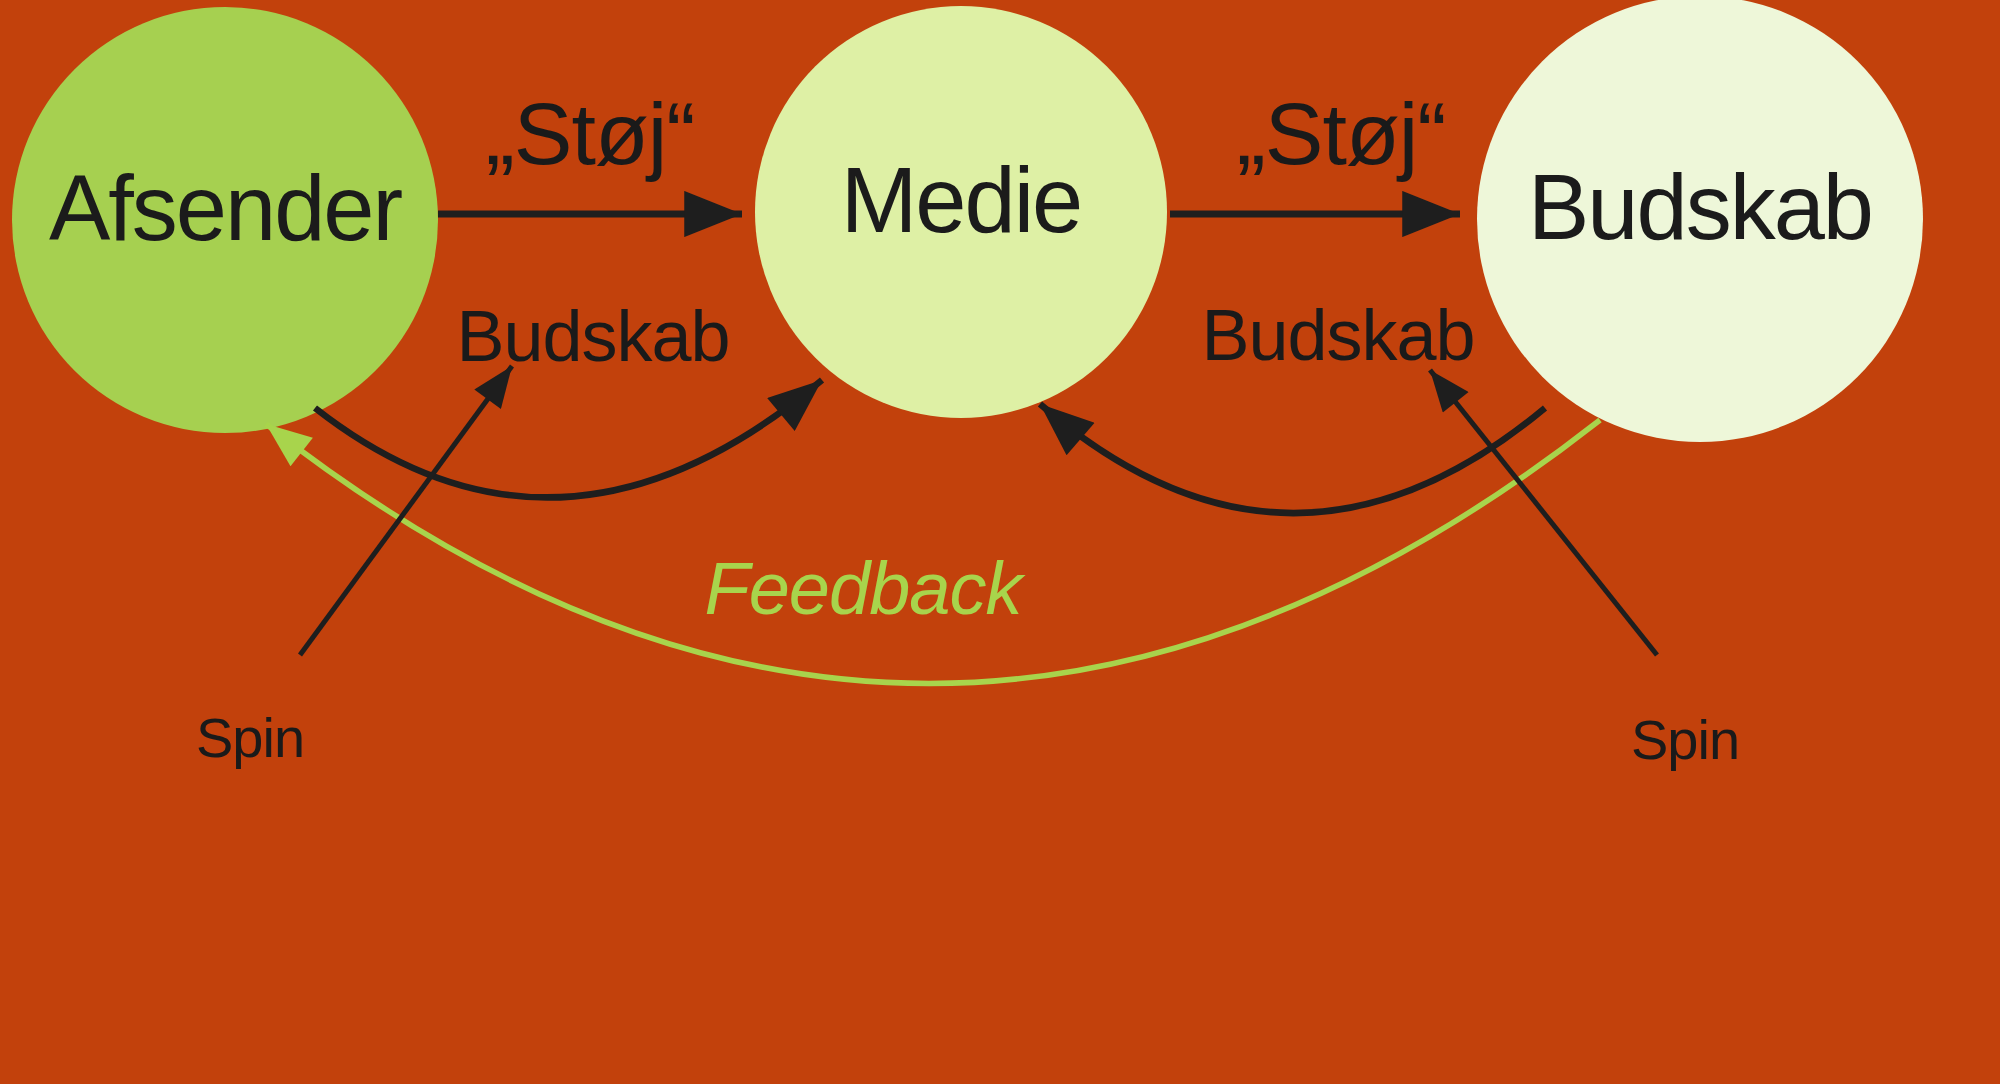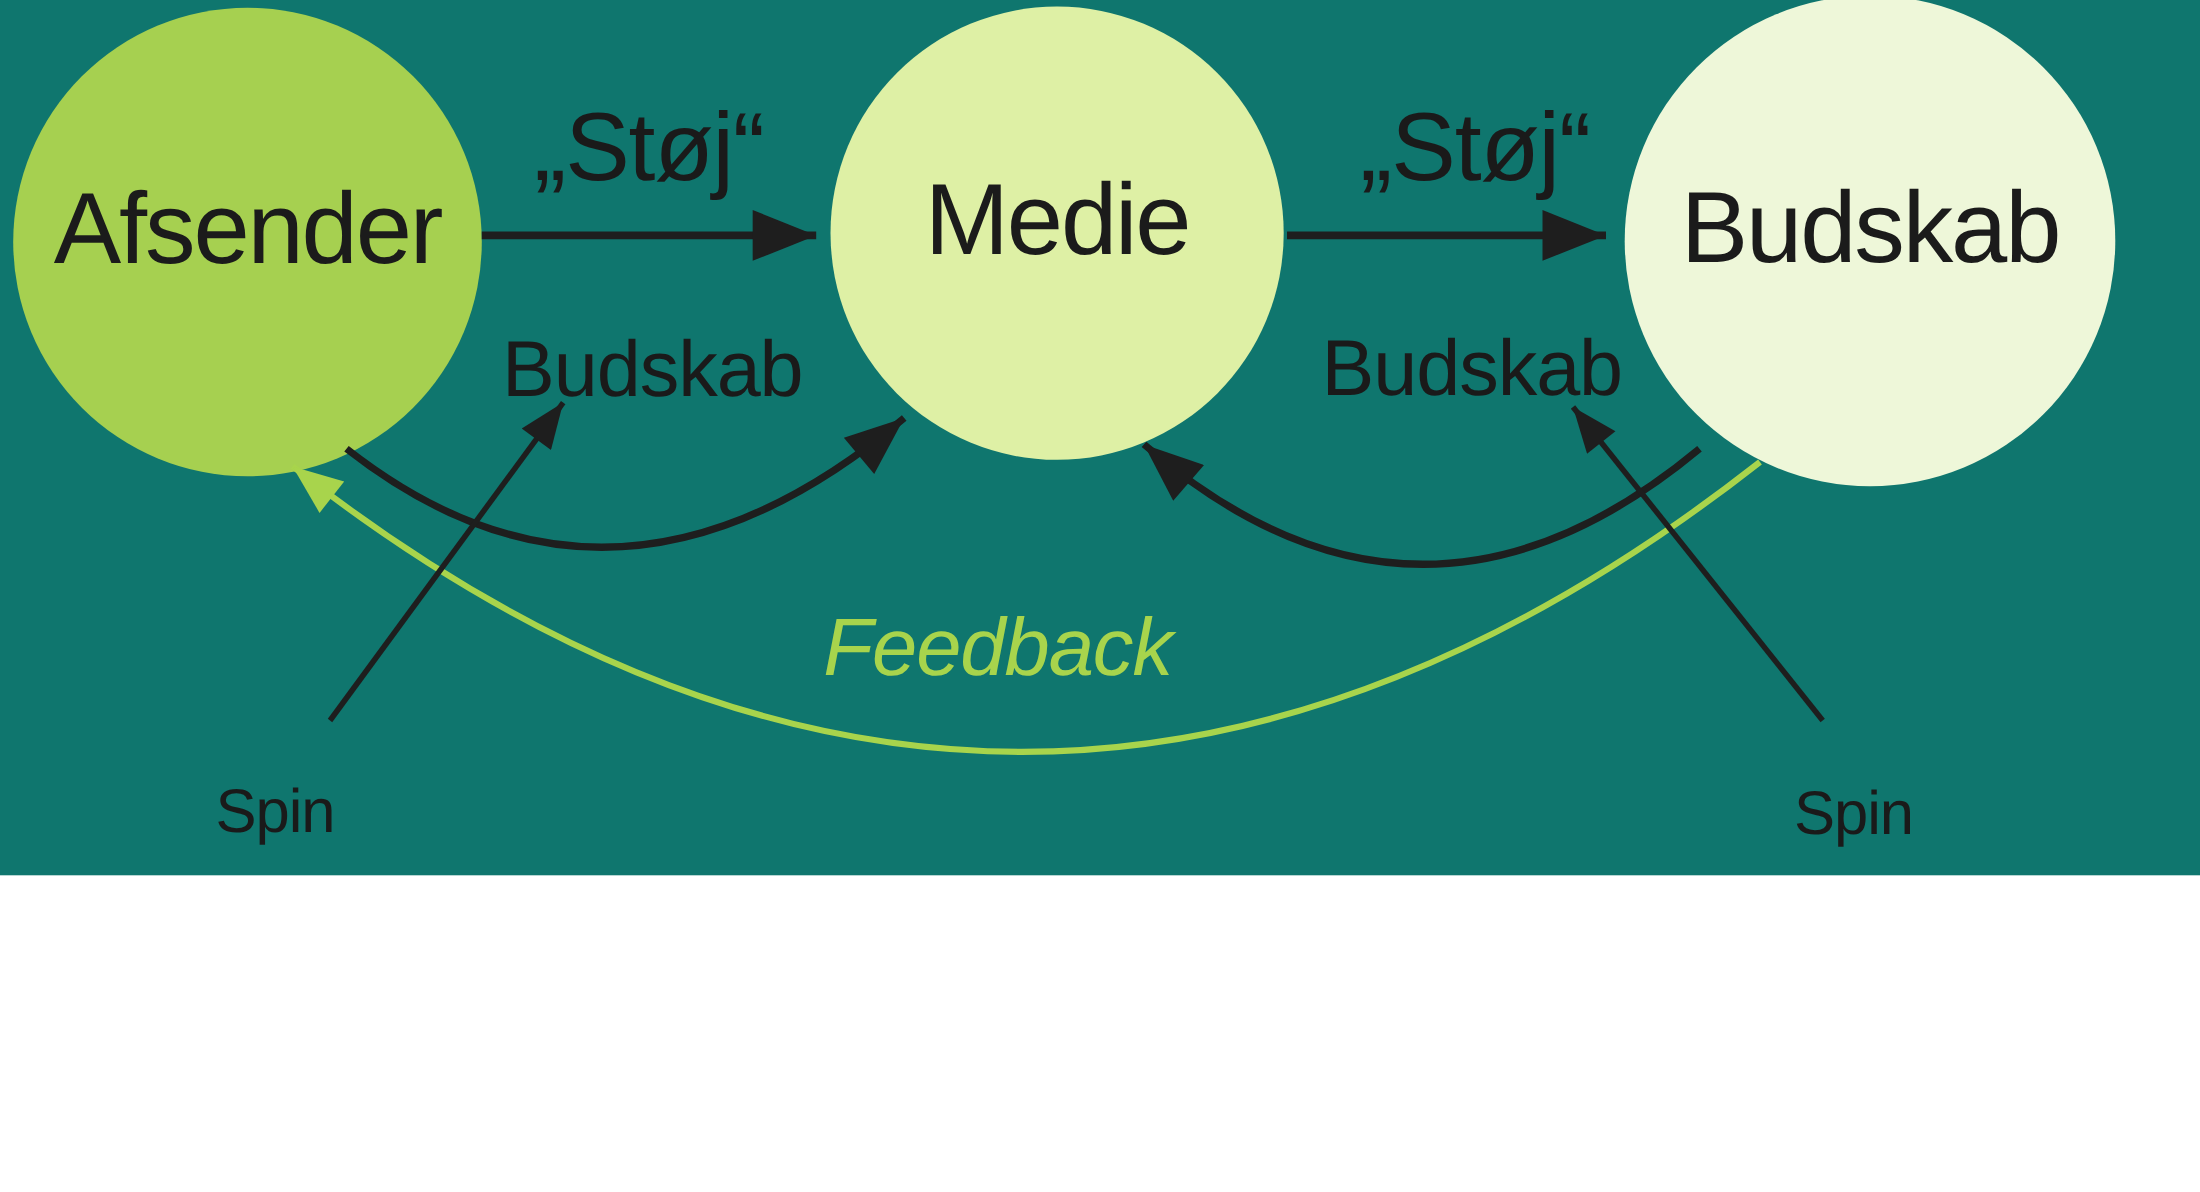--- a/index.html
+++ b/index.html
@@ -3,22 +3,22 @@
 <meta charset="utf-8">
 <style>
   html, body {
     margin: 0;
     padding: 0;
     background: #ffffff;
   }
   .stage {
     position: relative;
     width: 2000px;
-    height: 796px;
-    background: #0f766e;
+    height: 1084px;
+    background: #c2410c;
     overflow: hidden;
     font-family: "Liberation Sans", "DejaVu Sans", sans-serif;
     filter: blur(0.6px);
   }
   
   .node {
     position: absolute;
     border-radius: 50%;
     display: flex;
     align-items: center;
@@ -105,19 +105,19 @@
   </svg>
 
   <div class="lbl lbl-noise" style="left:590px; top:112px;">„Støj“</div>
 
   <div class="lbl lbl-noise" style="left:1341px; top:112px;">„Støj“</div>
 
   <div class="lbl lbl-message" style="left:593px; top:314px;">Budskab</div>
 
   <div class="lbl lbl-message" style="left:1338px; top:313px;">Budskab</div>
 
-  <div class="lbl lbl-feedback" style="left: 907px; top: 566px; color: rgb(168, 212, 76); text-align: right;">Feedback</div>
+  <div class="lbl lbl-feedback" style="left: 863px; top: 566px; color: rgb(168, 212, 76); text-align: right;">Feedback</div>
 
   <div class="lbl lbl-spin" style="left:250px; top:715px;">Spin</div>
 
   <div class="lbl lbl-spin" style="left:1685px; top:717px;">Spin</div>
 
 </div>
 
 </body></html>

